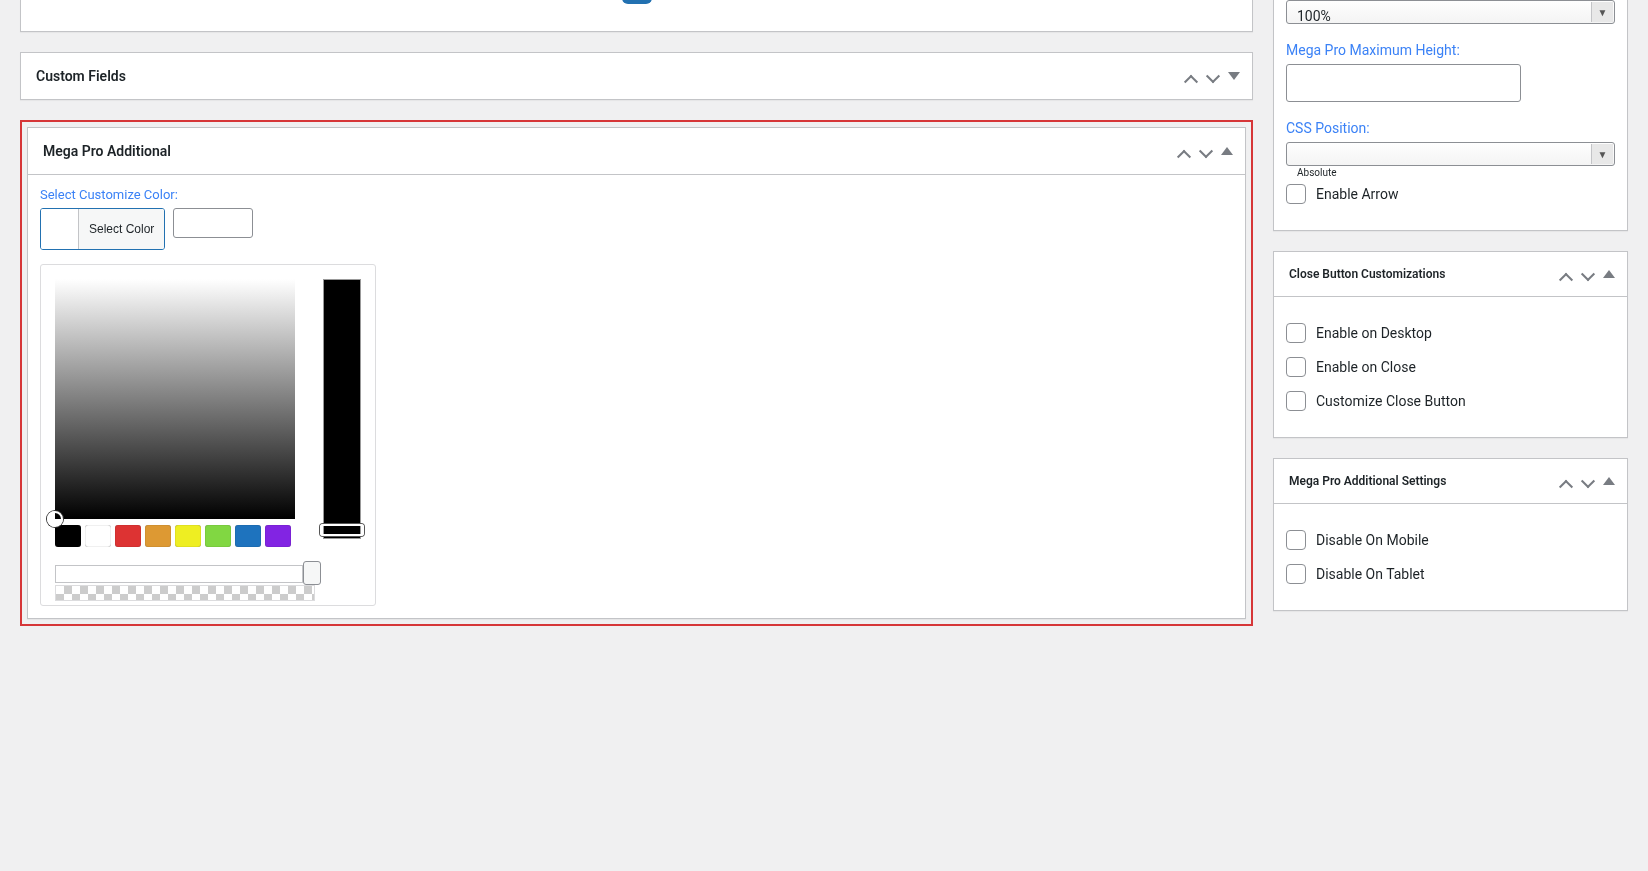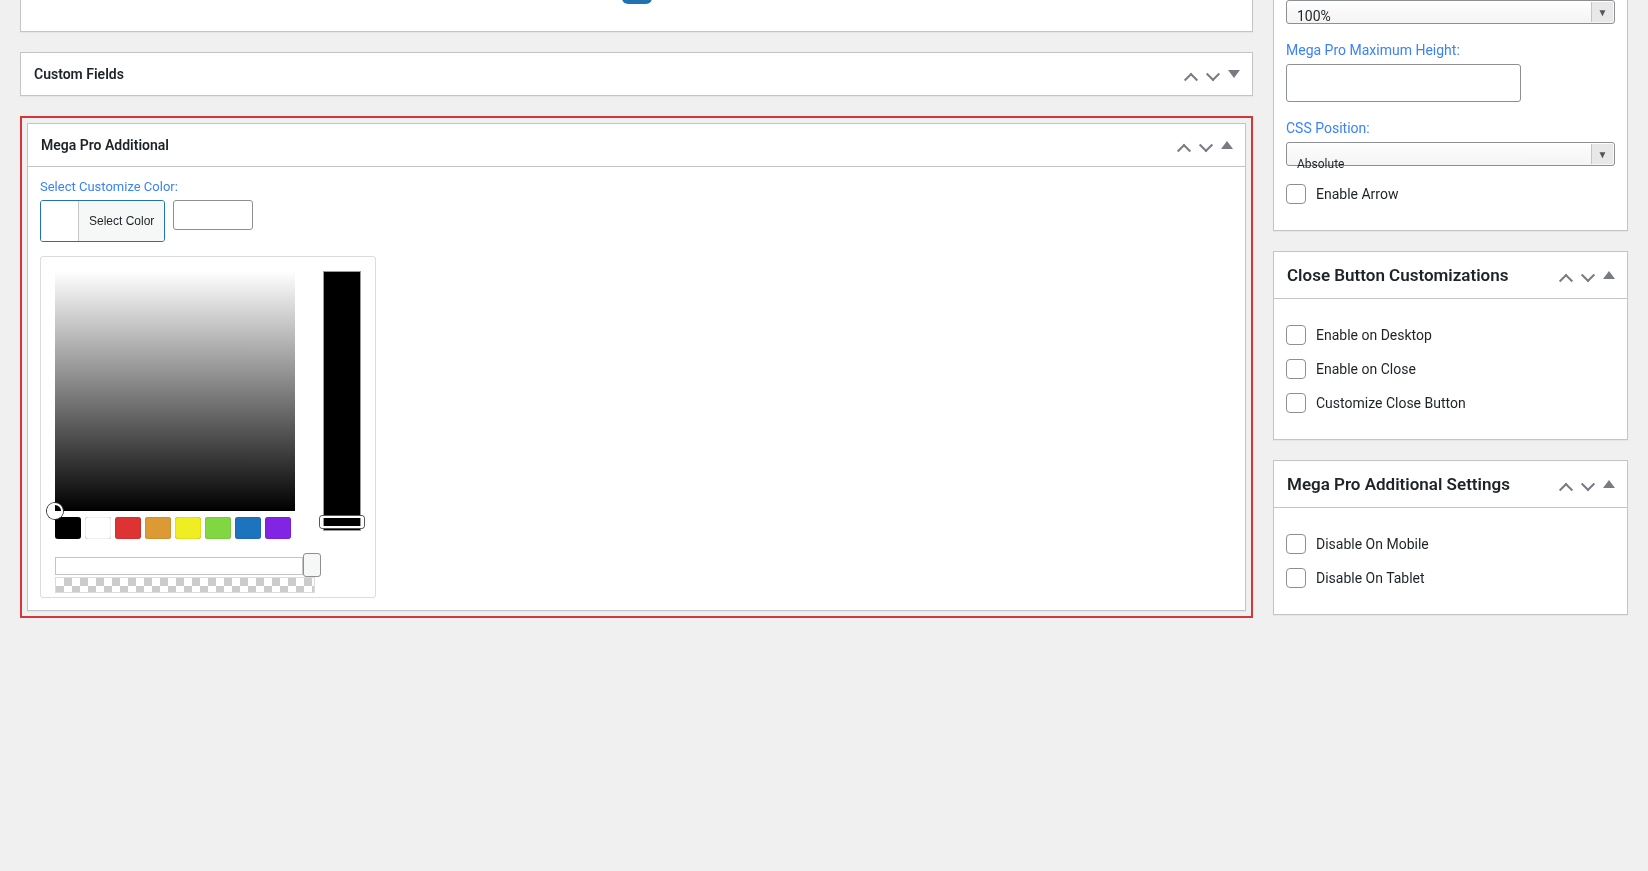--- a/index.html
+++ b/index.html
@@ -32,27 +32,27 @@
   }
   .postbox-header {
     display: flex;
     align-items: center;
     border-bottom: 1px solid #c3c4c7;
     padding: 0;
   }
   .postbox-header h2 {
     font-size: 14px;
     font-weight: 600;
-    margin: 1px;
-    padding: 12px;
+    margin: 12px;
+    padding: 3px;
     flex: 1;
     color: #1d2327;
   }
   .side-col .postbox-header h2 {
-    font-size: 17px;
+    font-size: 12px;
   }
   .handle-actions {
     display: flex;
     align-items: center;
     padding-right: 8px;
   }
   .handle-btn {
     background: none;
     border: none;
     cursor: pointer;
@@ -393,21 +393,21 @@
             <span class="sb-select-arrow">▼</span>
           </div>
         </div>
         <div class="sb-field">
           <label class="form-label" style="font-size:14px;">Mega Pro Maximum Height:</label>
           <input class="sb-input" type="text" value="" style="">
         </div>
         <div class="sb-field">
           <label class="form-label" style="font-size:14px;">CSS Position:</label>
           <div class="sb-select">
-            <span style="position:absolute;left:10px;top:14px;font-size:12px;">Absolute</span>
+            <span style="position:absolute;left:10px;top:24px;font-size:10px;">Absolute</span>
             <span class="sb-select-arrow">▼</span>
           </div>
         </div>
         <div class="sb-check-row">
           <span class="wp-checkbox"></span>
           <span class="sb-check-label">Enable Arrow</span>
         </div>
       </div>
     </div>
 

